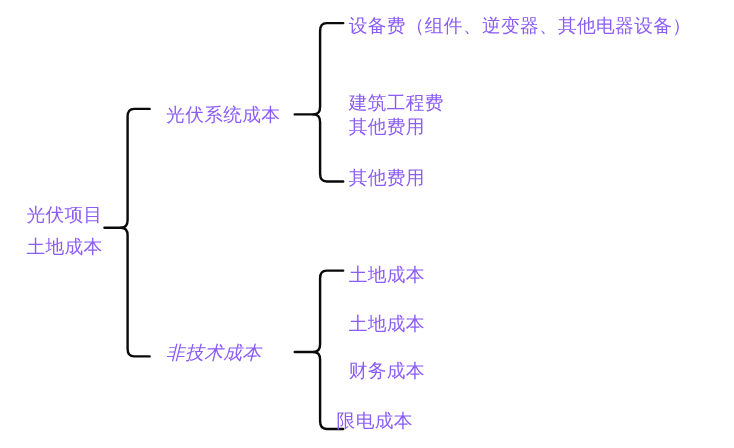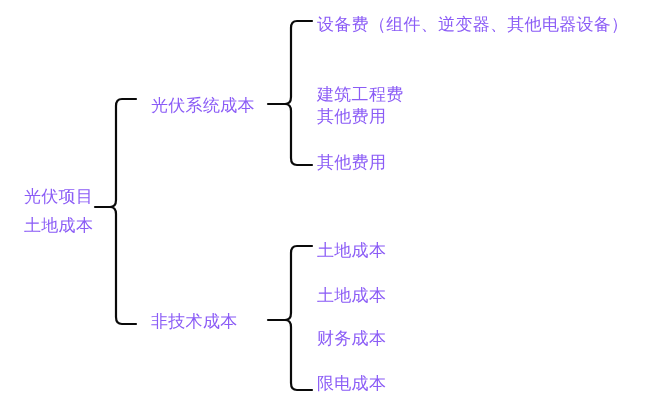--- a/index.html
+++ b/index.html
@@ -40,32 +40,32 @@
     line-height: 29px;
     margin-left: 17px;
   }
   .root-label .root-line {
     display: block;
   }
   .branch-label {
     font-size: 17px;
   }
   .branch-1 { left: 151px; top: 91px; }
-  .branch-2 { left: 151px; top: 307px; }
+  .branch-2 { left: 151px; top: 307px; font-style: italic; }
 
   .leaf-label { font-size: 17px; }
   .leaf-g1-0 { left: 317px; top: 10px; }
   .leaf-g1-1 { left: 317px; top: 56px; margin-top: 24px; }
   .leaf-g1-2 { left: 317px; top: 102px; }
   .leaf-g1-3 { left: 317px; top: 148px; }
 
   .leaf-g2-0 { left: 317px; top: 236px; text-align: center; }
   .leaf-g2-1 { left: 317px; top: 281px; }
   .leaf-g2-2 { left: 317px; top: 324px; }
-  .leaf-g2-3 { left: 317px; top: 369px; }
+  .leaf-g2-3 { left: 306px; top: 369px; }
 </style>
 </head>
 <body>
 
 <div id="diagram">
 
   <svg id="bracket-layer" viewBox="0 0 667 407" aria-hidden="true">
     <g fill="none" stroke="#0a0a0a" stroke-width="2.2" stroke-linecap="round" stroke-linejoin="round">
 
       <path d="M 136 99 L 122 99 Q 116 99 116 106 L 116 200 Q 116 207 110 207 Q 116 207 116 214 L 116 317 Q 116 324 122 324 L 136 324"></path>

